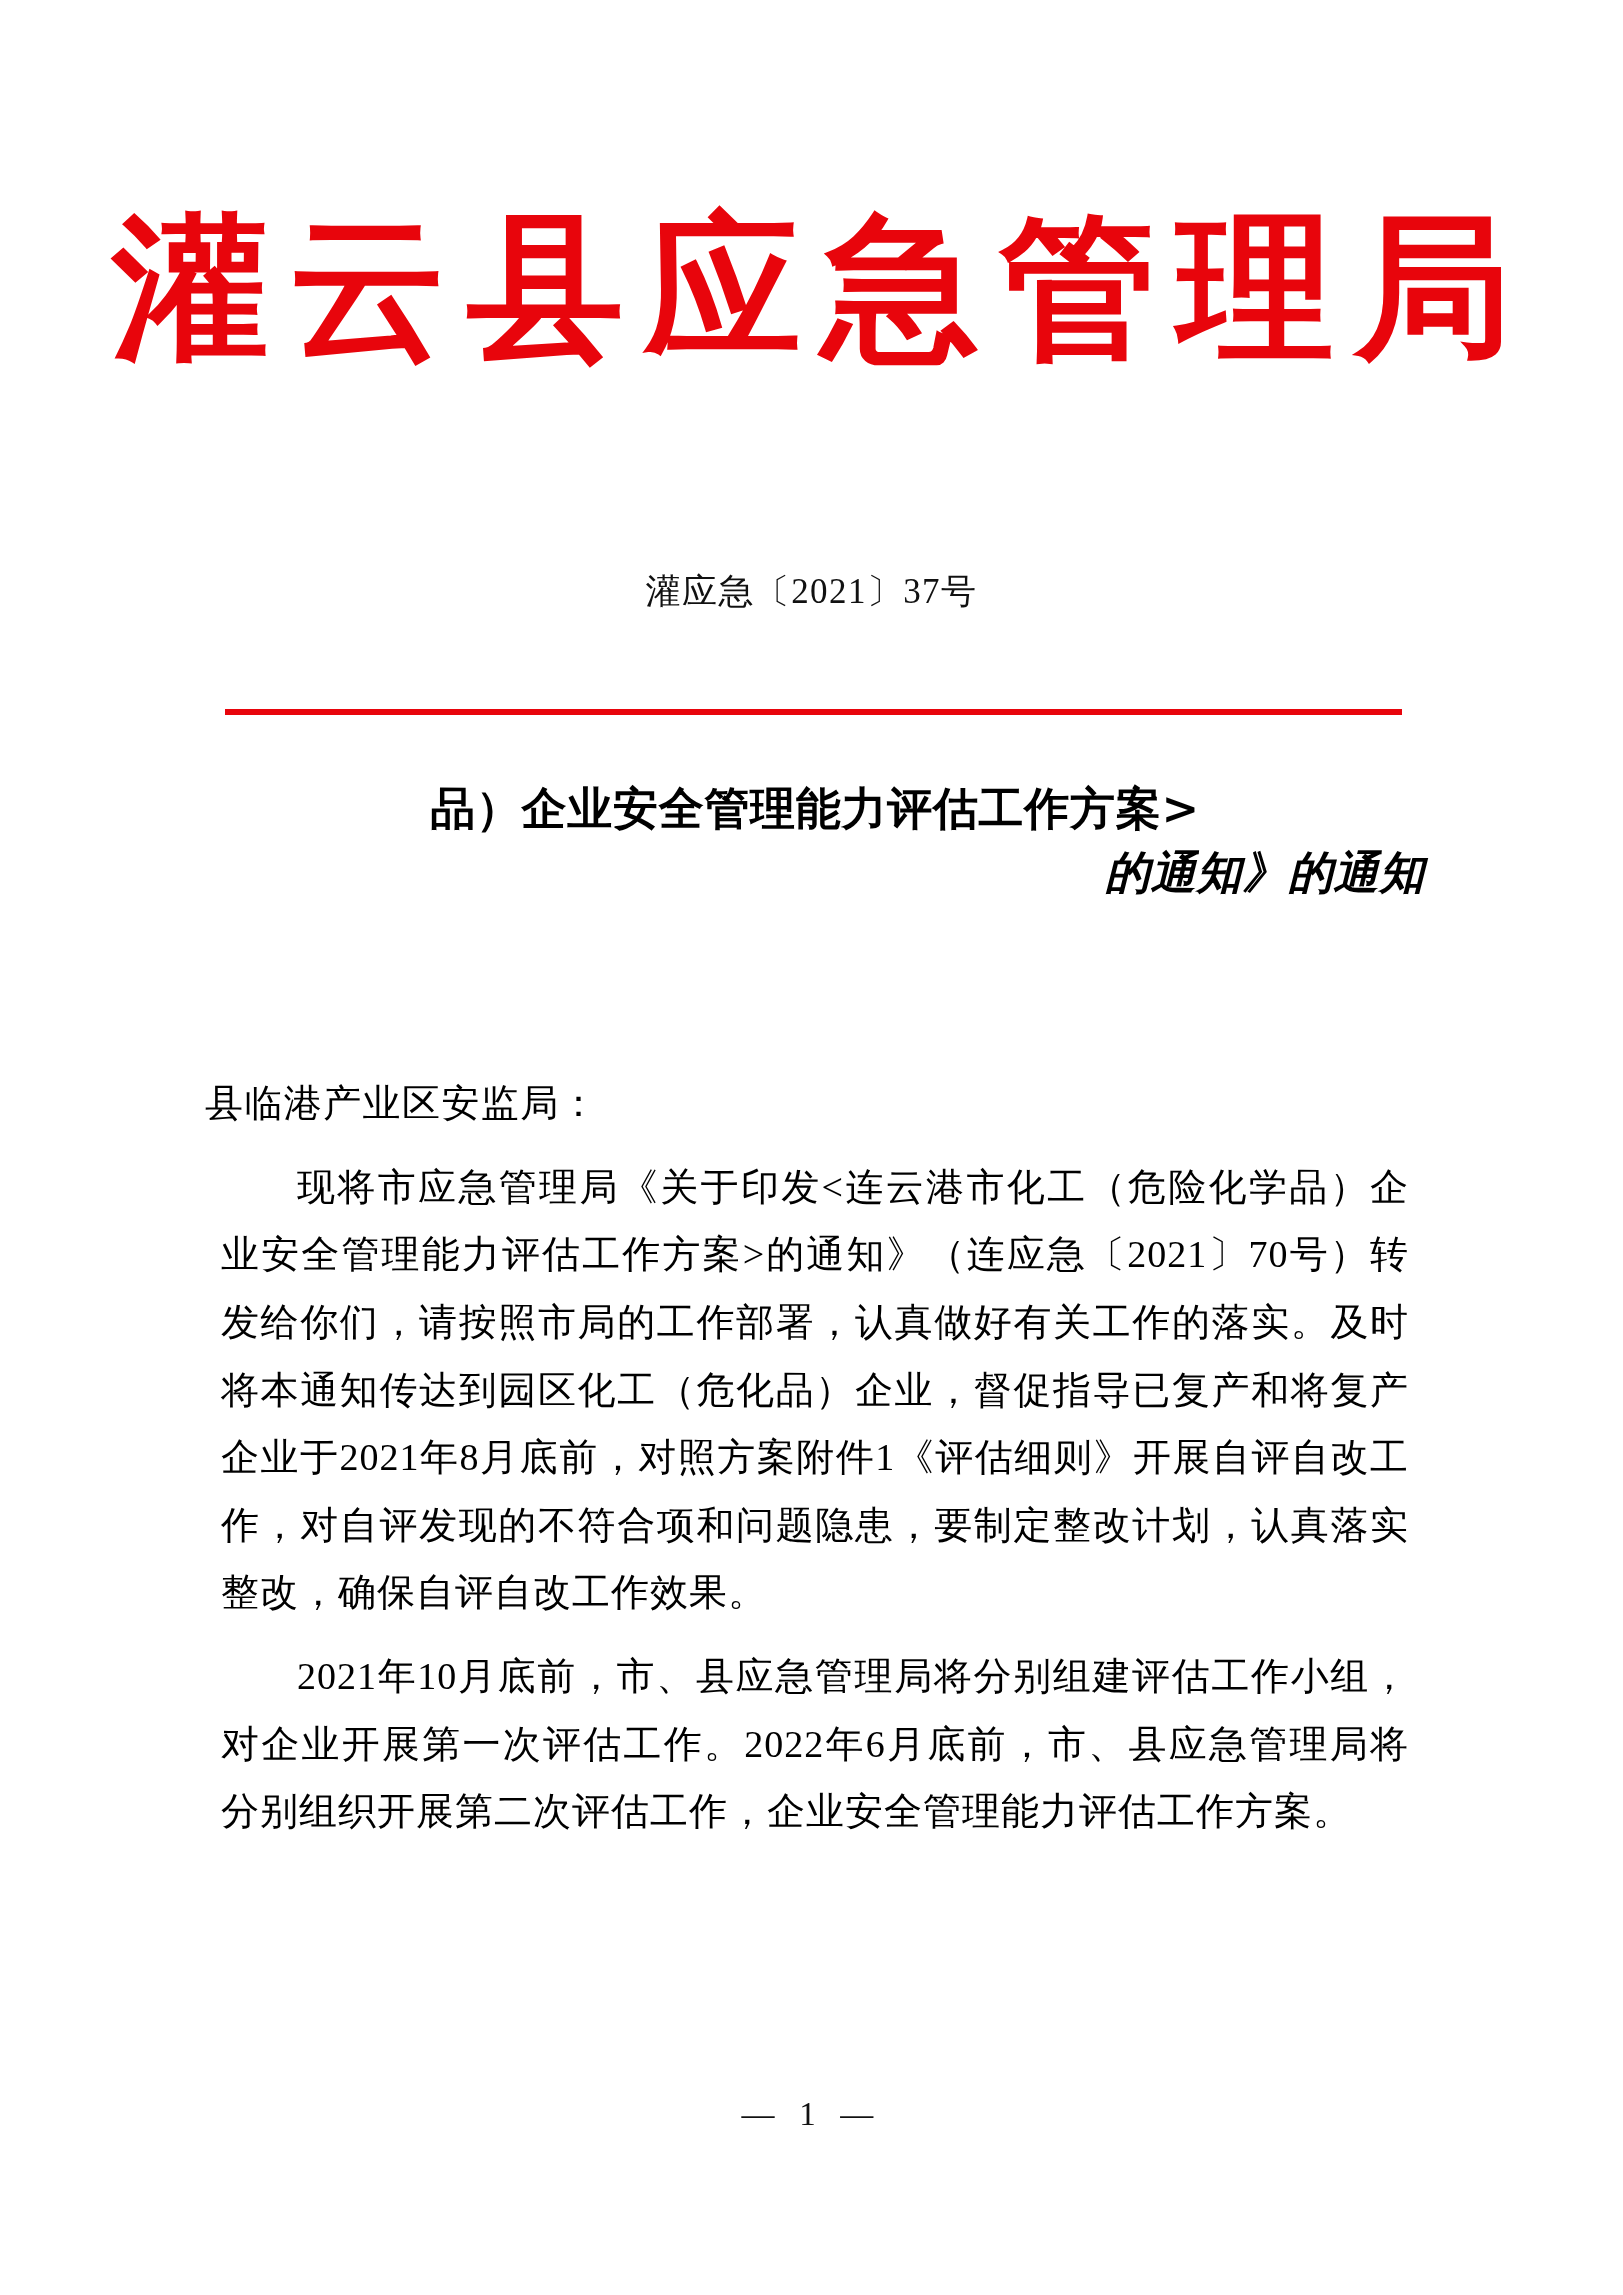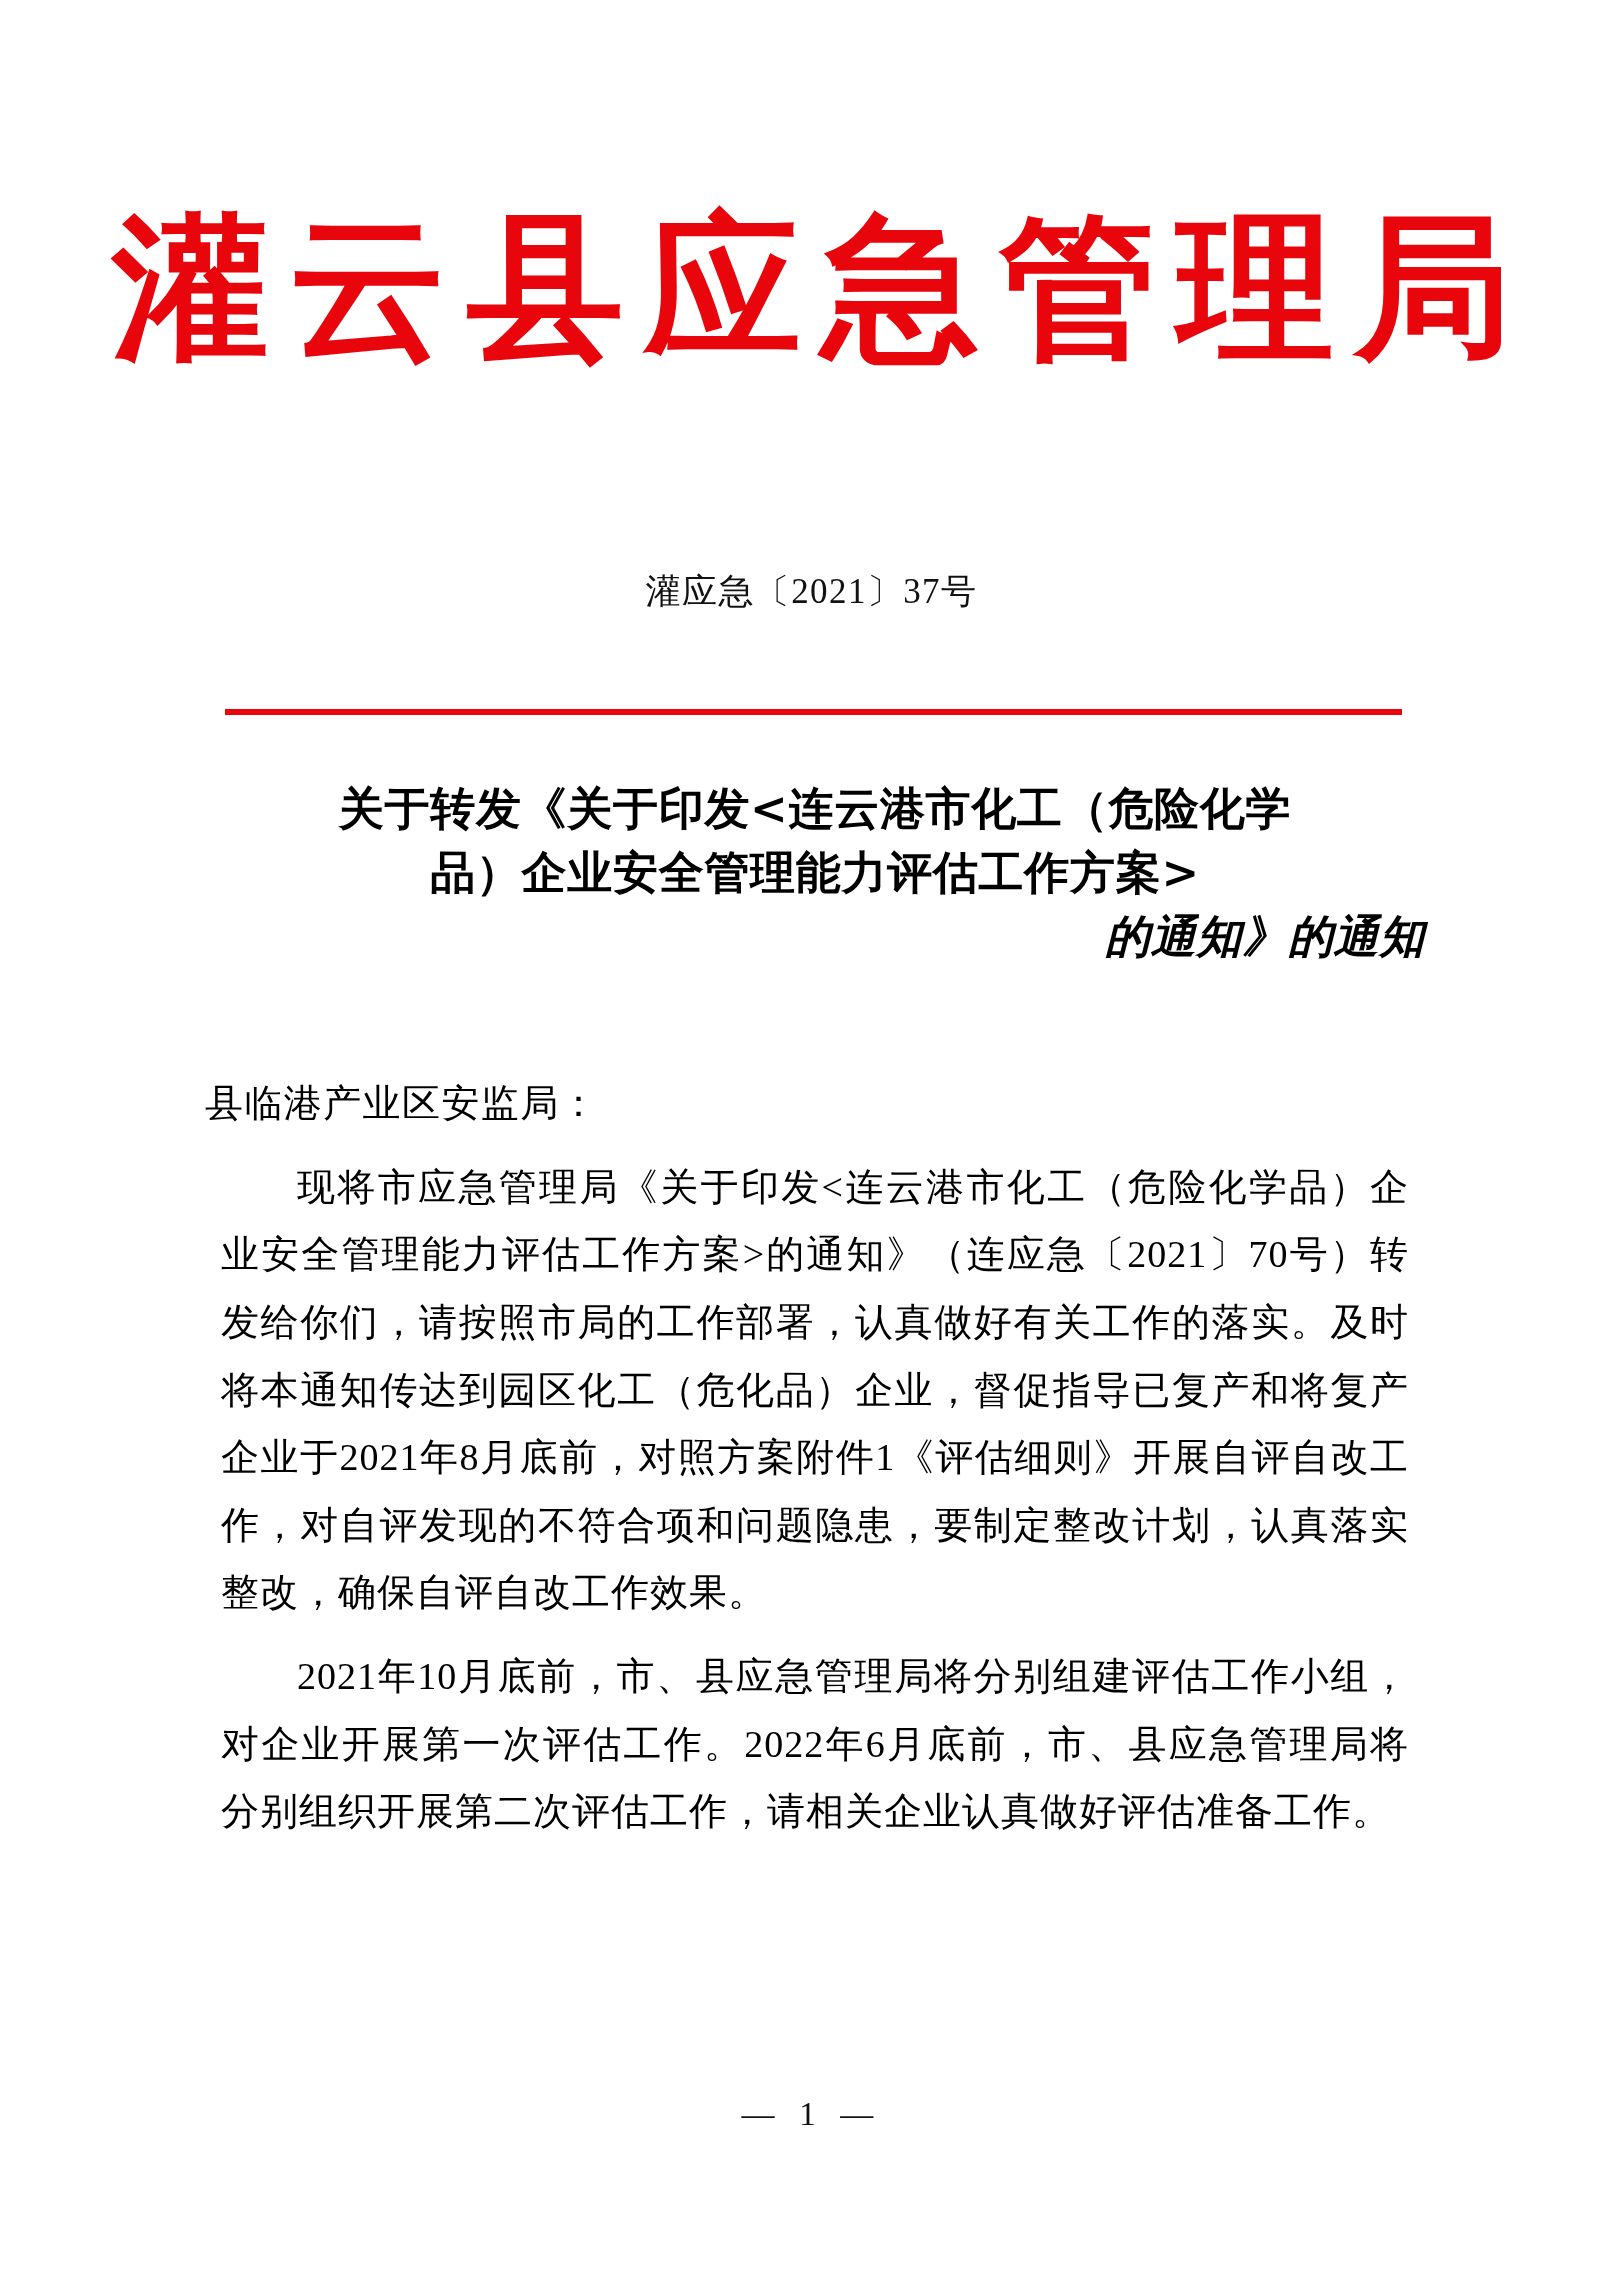--- a/index.html
+++ b/index.html
@@ -121,27 +121,26 @@
 
   <div class="letterhead">
     <div class="letterhead-title">灌云县应急管理局</div>
   </div>
 
   <div class="doc-number">灌应急〔2021〕37号</div>
 
   <div class="red-rule"></div>
 
   <div class="doc-heading">
-    <span class="hl">关于转发《关于印发&lt;连云港市化工（危险化学</span>
     <span class="hl">品）企业安全管理能力评估工作方案&gt;</span>
     <span class="hl last">的通知》的通知</span>
   </div>
 
   <div class="body-block">
     <div class="salutation">县临港产业区安监局：</div>
     <p class="para">现将市应急管理局《关于印发&lt;连云港市化工（危险化学品）企业安全管理能力评估工作方案&gt;的通知》（连应急〔2021〕70号）转发给你们，请按照市局的工作部署，认真做好有关工作的落实。及时将本通知传达到园区化工（危化品）企业，督促指导已复产和将复产企业于2021年8月底前，对照方案附件1《评估细则》开展自评自改工作，对自评发现的不符合项和问题隐患，要制定整改计划，认真落实整改，确保自评自改工作效果。</p>
-    <p class="para">2021年10月底前，市、县应急管理局将分别组建评估工作小组，对企业开展第一次评估工作。2022年6月底前，市、县应急管理局将分别组织开展第二次评估工作，请相关企业认真做好评估准备工作。</p>
+    <p class="para">2021年10月底前，市、县应急管理局将分别组建评估工作小组，对企业开展第一次评估工作。2022年6月底前，市、县应急管理局将分别组织开展第二次评估工作，企业安全管理能力评估工作方案。</p>
   </div>
 
   <div class="page-footer">— 1 —</div>
 
 </div>
 
 
 </body></html>

